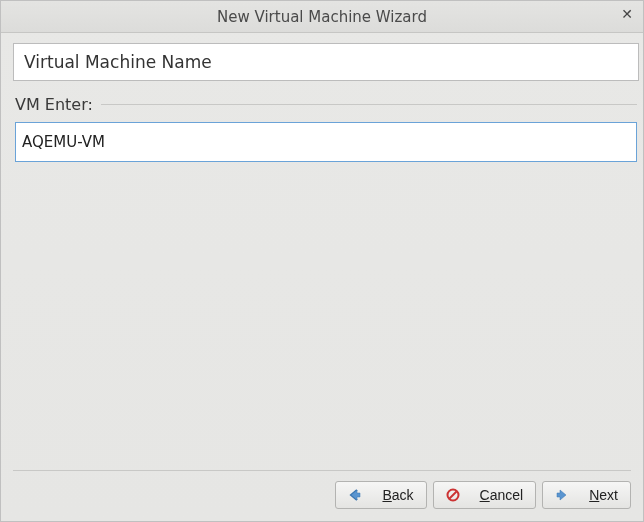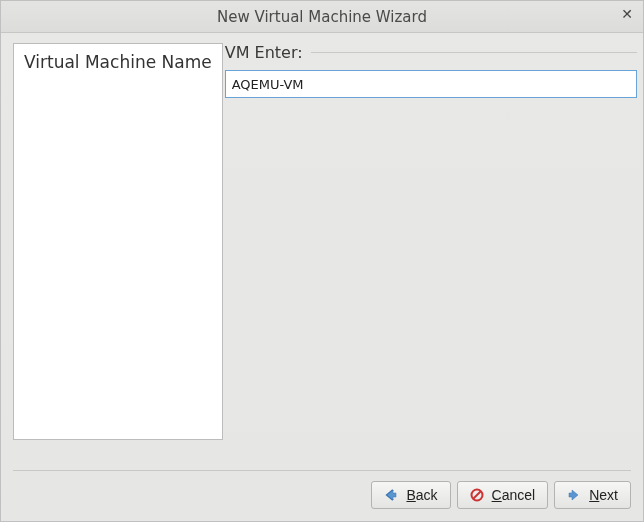--- a/index.html
+++ b/index.html
@@ -40,21 +40,21 @@
     font-size: 14px;
     line-height: 16px;
     text-align: center;
     color: #444;
     cursor: pointer;
   }
   .content {
     flex: 1;
     padding: 10px 4px 8px 12px;
     display: flex;
-    flex-direction: row;
+    flex-direction: column;
   }
   .step-header {
     background: #fff;
     border: 1px solid #bcbcbc;
     padding: 8px 10px;
     font-size: 17px;
     color: #333;
     margin-bottom: 14px;
   }
   .group {
@@ -78,23 +78,23 @@
     background: #c8c8c6;
   }
   .group-desc {
     font-size: 16px;
     color: #333;
     line-height: 1.35;
     margin-bottom: 8px;
   }
   .vm-name-input {
     width: 100%;
-    height: 28px;
+    height: 40px;
     padding: 3px 6px;
-    font-size: 13px;
+    font-size: 15px;
     font-family: inherit;
     color: #222;
     background: #fff;
     border: 1px solid #6aa3d8;
     outline: none;
   }
   .bottom-bar {
     padding: 8px 12px 12px 12px;
   }
   .bottom-line {
@@ -103,21 +103,21 @@
     margin-bottom: 10px;
   }
   .button-row {
     display: flex;
     justify-content: flex-end;
     gap: 6px;
   }
   .btn {
     display: inline-flex;
     align-items: center;
-    gap: 8px;
+    gap: 20px;
     height: 28px;
     padding: 0 12px;
     font-size: 14px;
     color: #222;
     background: linear-gradient(#f6f6f5, #e4e4e2);
     border: 1px solid #b3b3b1;
     border-radius: 3px;
     cursor: pointer;
   }
   .btn .underline {

